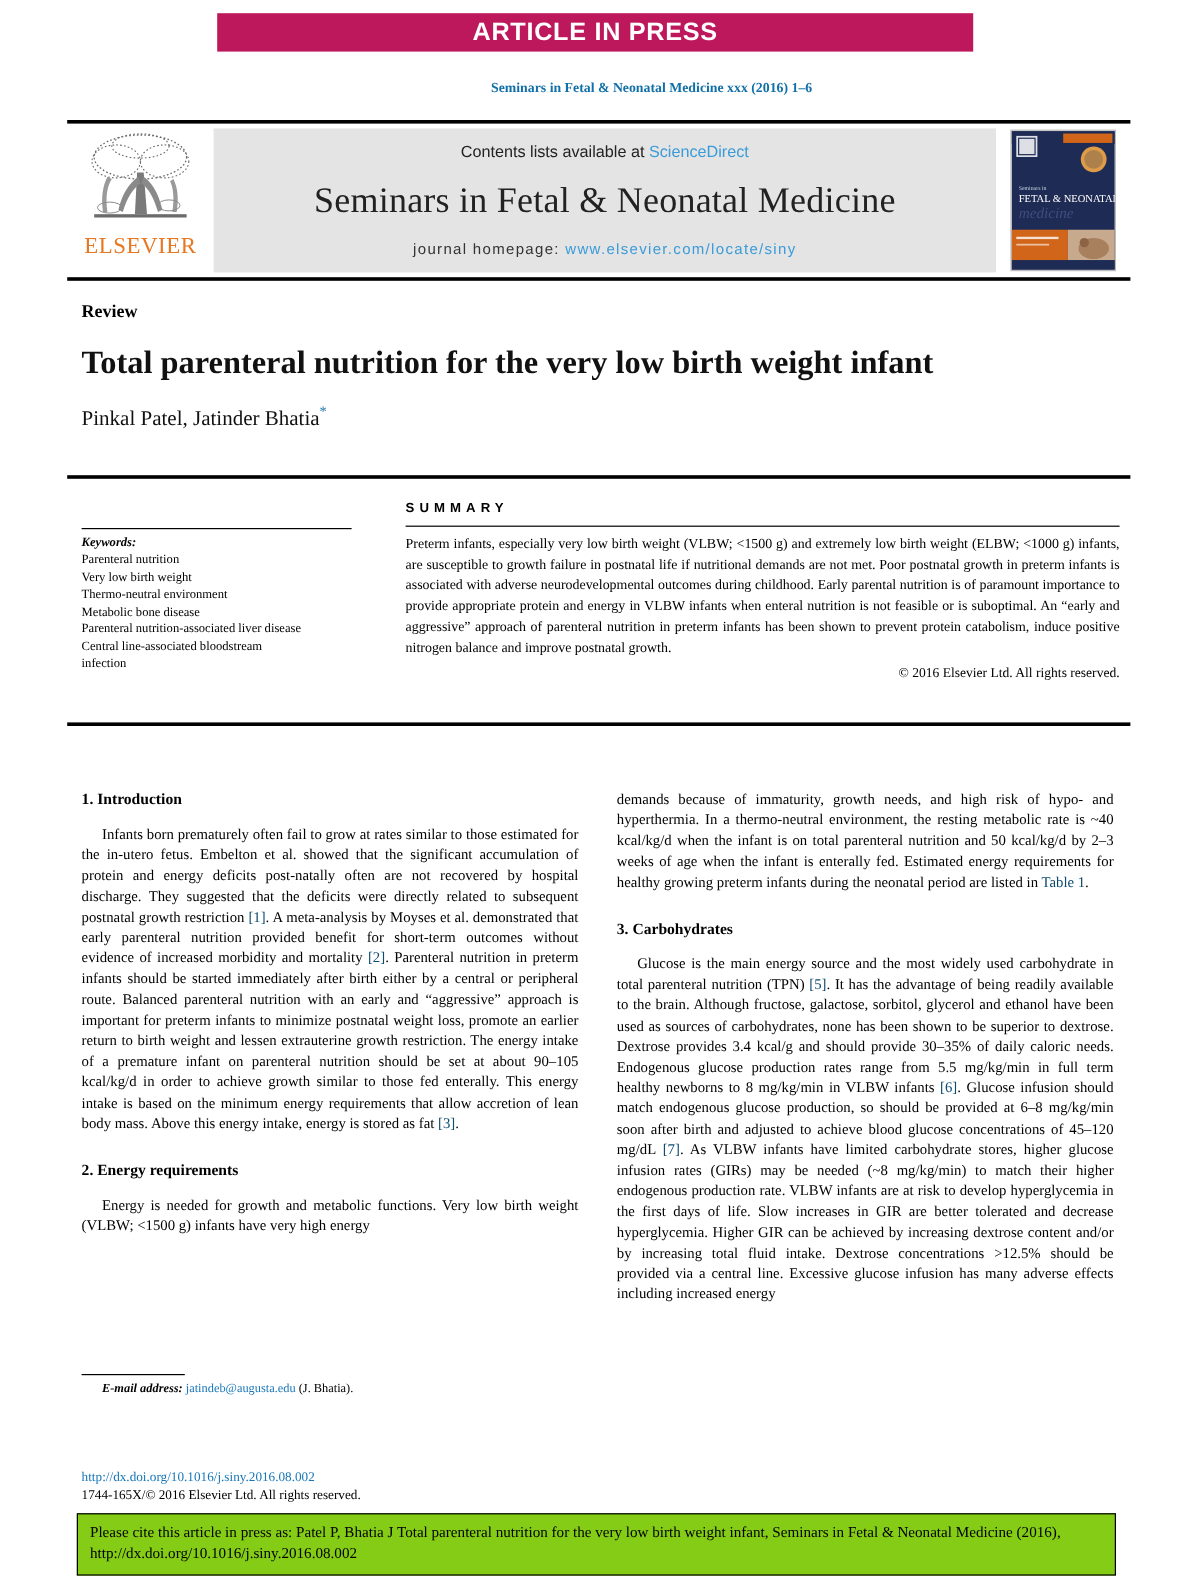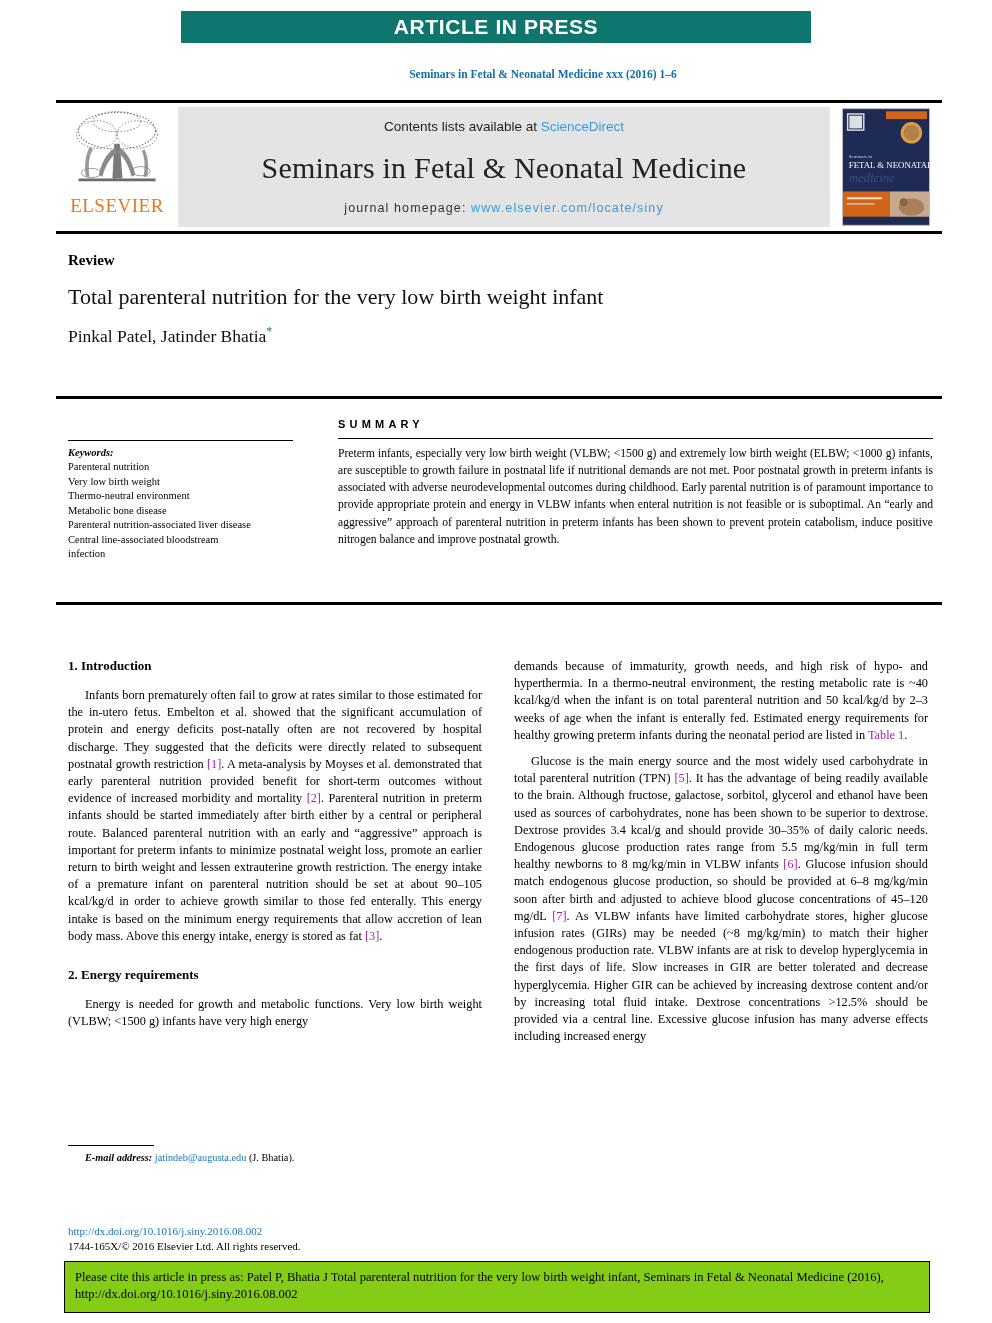--- a/index.html
+++ b/index.html
@@ -16,21 +16,21 @@
     overflow: hidden;
   }
 
   
   .press-banner {
     position: absolute;
     left: 181px;
     top: 11px;
     width: 630px;
     height: 32px;
-    background: #0f766e;
+    background: #be185d;
     display: flex;
     align-items: center;
     justify-content: center;
   }
   .press-banner-text {
     color: #ffffff;
     font-family: "Liberation Sans", sans-serif;
     font-weight: bold;
     font-size: 21px;
     letter-spacing: 0.6px;
@@ -142,22 +142,22 @@
     width: 862px;
   }
   .doctype {
     font-family: "Liberation Serif", serif;
     font-weight: bold;
     font-size: 15px;
     margin-bottom: 14px;
   }
   .article-title {
     font-family: "Liberation Serif", serif;
-    font-size: 22px;
-    font-weight: normal;
+    font-size: 27px;
+    font-weight: bold;
     color: #111;
     line-height: 1.15;
   }
   .authors {
     font-family: "Liberation Serif", serif;
     font-size: 17.5px;
     color: #111;
     margin-bottom: 6px;
   }
   .authors .star {
@@ -272,21 +272,21 @@
     line-height: 1.40;
     text-align: justify;
     margin: 0 0 9px 0;
     text-indent: 17px;
     hyphens: auto;
   }
   p.body.cont {
     text-indent: 0;
   }
   .ref {
-    color: #a21caf;
+    color: #0c4a6e;
   }
 
   
   .footnote {
     position: absolute;
     left: 68px;
     top: 1145px;
     width: 414px;
   }
   .footnote-rule {
@@ -431,35 +431,37 @@
   <div class="kw-item">Metabolic bone disease</div>
   <div class="kw-item">Parenteral nutrition-associated liver disease</div>
   <div class="kw-item">Central line-associated bloodstream</div>
   <div class="kw-item">infection</div>
 </div>
 
 <div class="sum-col">
   <div class="sum-head">SUMMARY</div>
   <div class="sum-rule"></div>
   <div class="sum-body">Preterm infants, especially very low birth weight (VLBW; &lt;1500 g) and extremely low birth weight (ELBW; &lt;1000 g) infants, are susceptible to growth failure in postnatal life if nutritional demands are not met. Poor postnatal growth in preterm infants is associated with adverse neurodevelopmental outcomes during childhood. Early parental nutrition is of paramount importance to provide appropriate protein and energy in VLBW infants when enteral nutrition is not feasible or is suboptimal. An “early and aggressive” approach of parenteral nutrition in preterm infants has been shown to prevent protein catabolism, induce positive nitrogen balance and improve postnatal growth.</div>
+  <div class="sum-copyright">© 2016 Elsevier Ltd. All rights reserved.</div>
 </div>
 
 <div class="rule-thick-2"></div>
 
 <div class="col-left">
   <div class="sec-head">1. Introduction</div>
   <p class="body"><span>Infants born prematurely often fail to grow at rates similar to those estimated for the in-utero fetus. Embelton et al. showed that the significant accumulation of protein and energy deficits post-natally often are not recovered by hospital discharge. They suggested that the deficits were directly related to subsequent postnatal growth restriction </span><span class="ref">[1]</span><span>. A meta-analysis by Moyses et al. demonstrated that early parenteral nutrition provided benefit for short-term outcomes without evidence of increased morbidity and mortality </span><span class="ref">[2]</span><span>. Parenteral nutrition in preterm infants should be started immediately after birth either by a central or peripheral route. Balanced parenteral nutrition with an early and “aggressive” approach is important for preterm infants to minimize postnatal weight loss, promote an earlier return to birth weight and lessen extrauterine growth restriction. The energy intake of a premature infant on parenteral nutrition should be set at about 90–105 kcal/kg/d in order to achieve growth similar to those fed enterally. This energy intake is based on the minimum energy requirements that allow accretion of lean body mass. Above this energy intake, energy is stored as fat </span><span class="ref">[3]</span><span>.</span></p>
 
   <div class="sec-head spaced">2. Energy requirements</div>
   <p class="body">Energy is needed for growth and metabolic functions. Very low birth weight (VLBW; &lt;1500 g) infants have very high energy</p>
 </div>
 
 <div class="col-right">
   <p class="body cont"><span>demands because of immaturity, growth needs, and high risk of hypo- and hyperthermia. In a thermo-neutral environment, the resting metabolic rate is ~40 kcal/kg/d when the infant is on total parenteral nutrition and 50 kcal/kg/d by 2–3 weeks of age when the infant is enterally fed. Estimated energy requirements for healthy growing preterm infants during the neonatal period are listed in </span><span class="ref">Table 1</span><span>.</span></p>
 
+  <div class="sec-head spaced">3. Carbohydrates</div>
   <p class="body"><span>Glucose is the main energy source and the most widely used carbohydrate in total parenteral nutrition (TPN) </span><span class="ref">[5]</span><span>. It has the advantage of being readily available to the brain. Although fructose, galactose, sorbitol, glycerol and ethanol have been used as sources of carbohydrates, none has been shown to be superior to dextrose. Dextrose provides 3.4 kcal/g and should provide 30–35% of daily caloric needs. Endogenous glucose production rates range from 5.5 mg/kg/min in full term healthy newborns to 8 mg/kg/min in VLBW infants </span><span class="ref">[6]</span><span>. Glucose infusion should match endogenous glucose production, so should be provided at 6–8 mg/kg/min soon after birth and adjusted to achieve blood glucose concentrations of 45–120 mg/dL </span><span class="ref">[7]</span><span>. As VLBW infants have limited carbohydrate stores, higher glucose infusion rates (GIRs) may be needed (~8 mg/kg/min) to match their higher endogenous production rate. VLBW infants are at risk to develop hyperglycemia in the first days of life. Slow increases in GIR are better tolerated and decrease hyperglycemia. Higher GIR can be achieved by increasing dextrose content and/or by increasing total fluid intake. Dextrose concentrations &gt;12.5% should be provided via a central line. Excessive glucose infusion has many adverse effects including increased energy</span></p>
 </div>
 
 <div class="footnote">
   <div class="footnote-rule"></div>
   <div class="footnote-email"><span class="ital">E-mail address:</span> <span class="mail">jatindeb@augusta.edu</span> <span>(J. Bhatia).</span></div>
 </div>
 
 <div class="doi-block">
   <div class="doi-line">http://dx.doi.org/10.1016/j.siny.2016.08.002</div>

